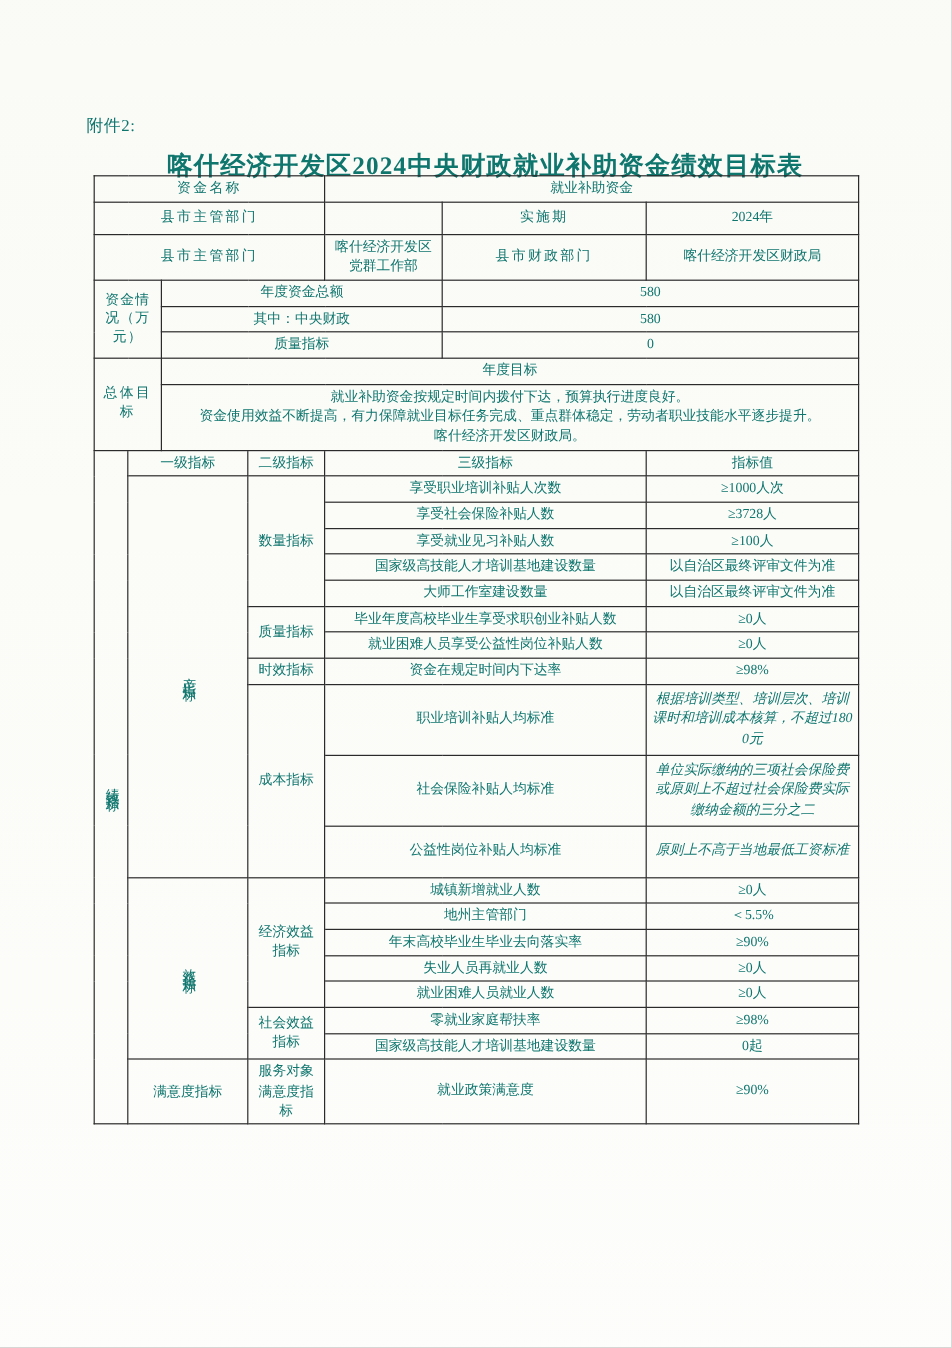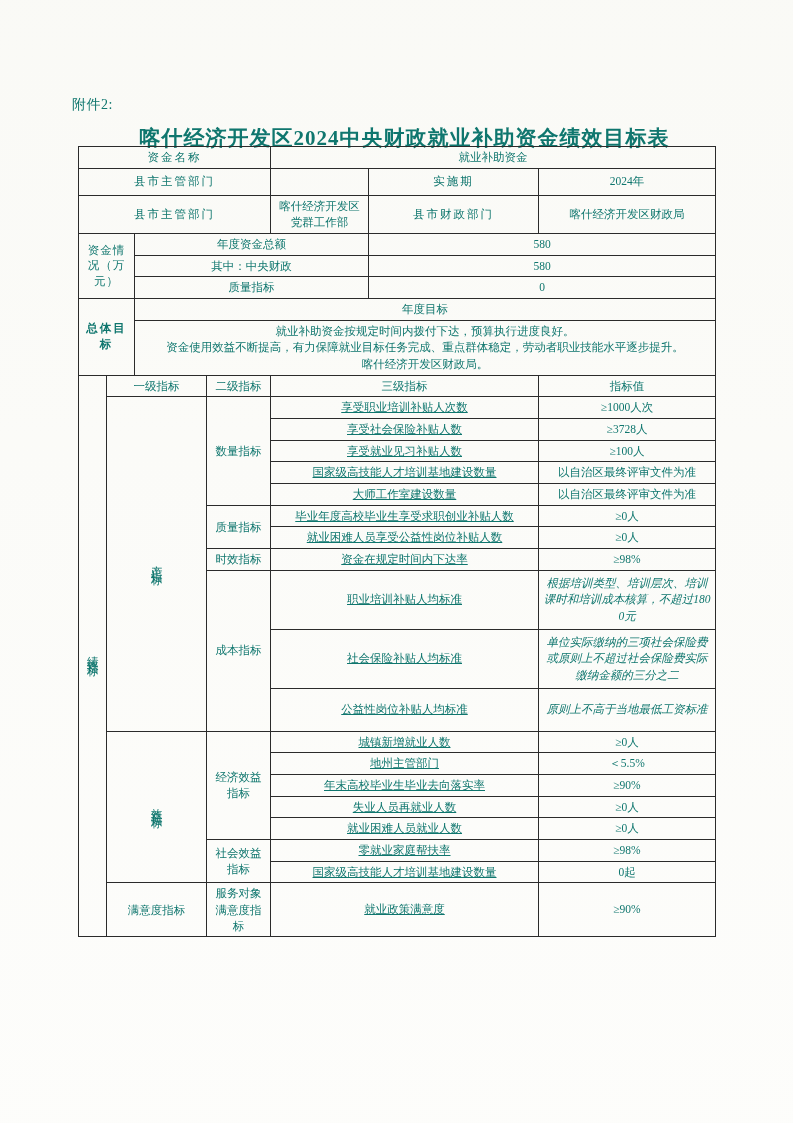--- a/index.html
+++ b/index.html
@@ -60,21 +60,20 @@
     vertical-align: middle;
     text-align: center;
     word-break: break-all;
   }
   td.lbl {
     letter-spacing: 2px;
   }
   td.left {
     text-align: left;
     padding-left: 6px;
-    text-decoration: underline;
   }
   td.vert {
     letter-spacing: 2px;
     line-height: 1.5;
     width: 28px;
     padding: 2px 2px;
   }
   .vtext {
     writing-mode: vertical-rl;
     text-orientation: upright;
@@ -147,21 +146,21 @@
         <td colspan="3">其中：中央财政</td>
         <td colspan="2">580</td>
       </tr>
       <tr>
         <td colspan="3">质量指标</td>
         <td colspan="2">0</td>
       </tr>
 
       <tr>
         <td colspan="2" rowspan="2" class="vert">
-          <span style="display:inline-block;line-height:1.35;font-weight:bold;">总体目标</span>
+          <span style="display:inline-block;line-height:1.35;">总体目标</span>
         </td>
         <td colspan="5">年度目标</td>
       </tr>
       <tr>
         <td colspan="5" class="goal-body">
           <div>就业补助资金按规定时间内拨付下达，预算执行进度良好。</div>
           <div>资金使用效益不断提高，有力保障就业目标任务完成、重点群体稳定，劳动者职业技能水平逐步提升。</div>
           <div>喀什经济开发区财政局。</div>
         </td>
       </tr>

